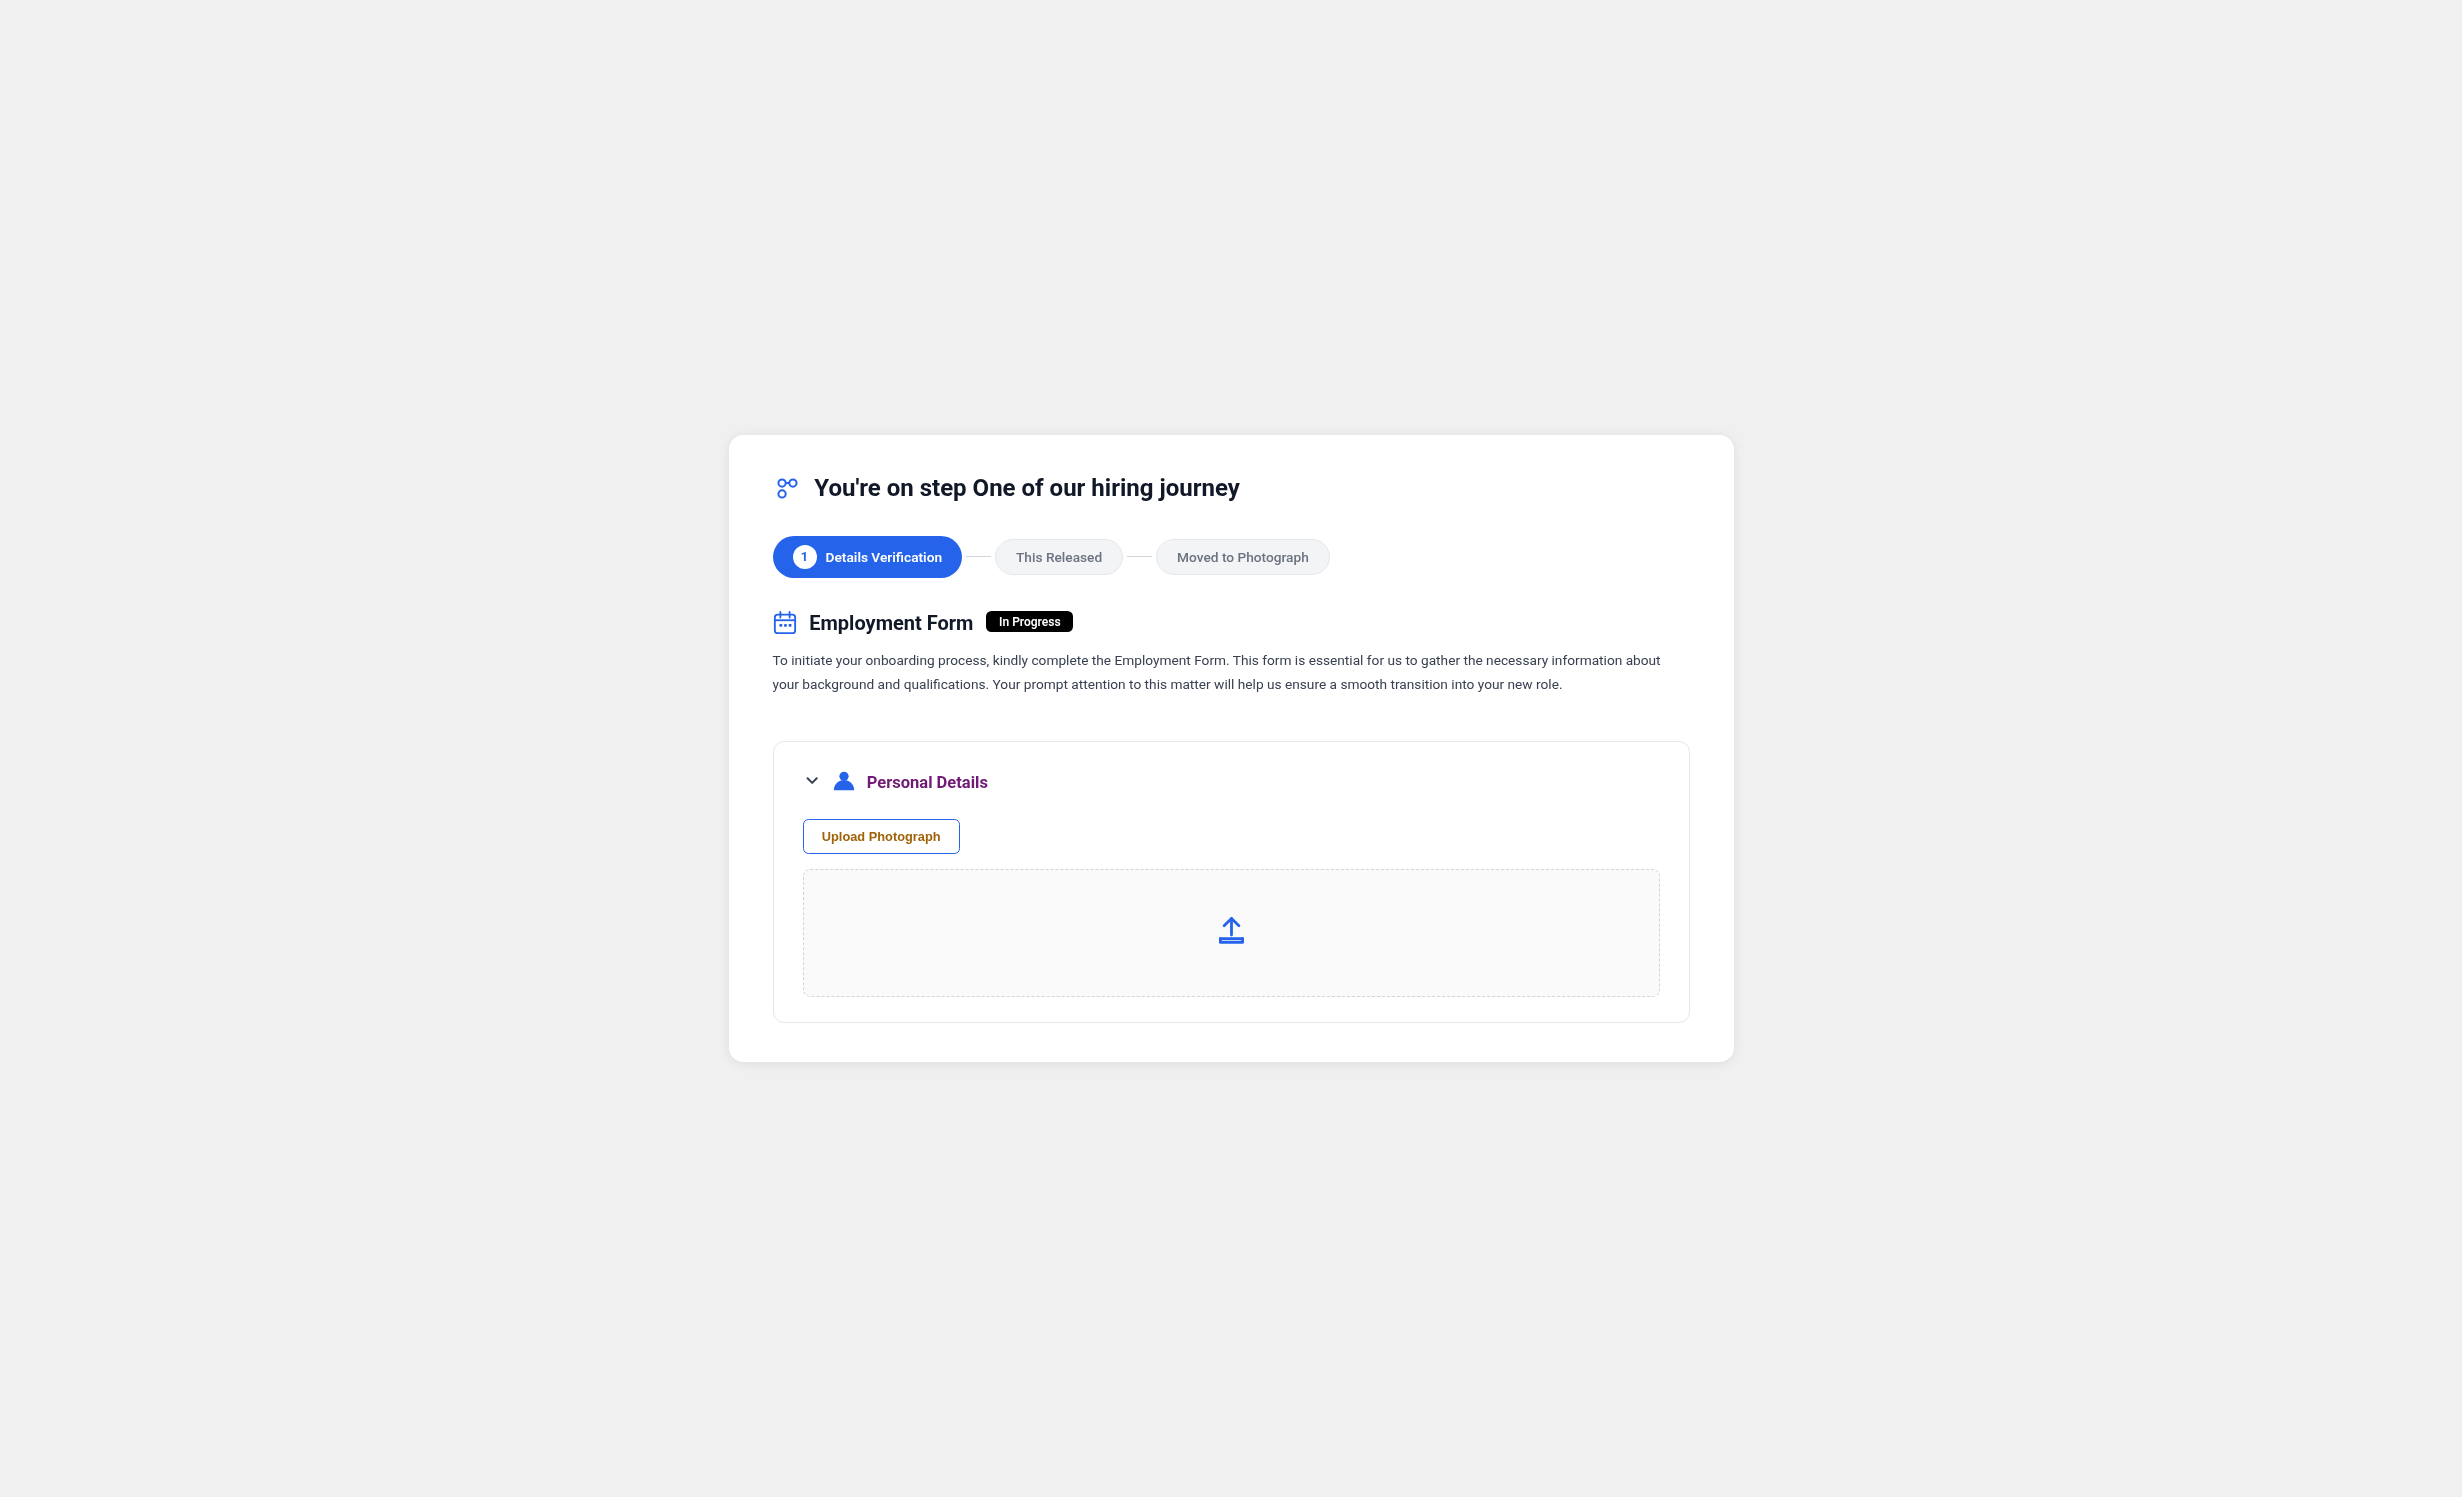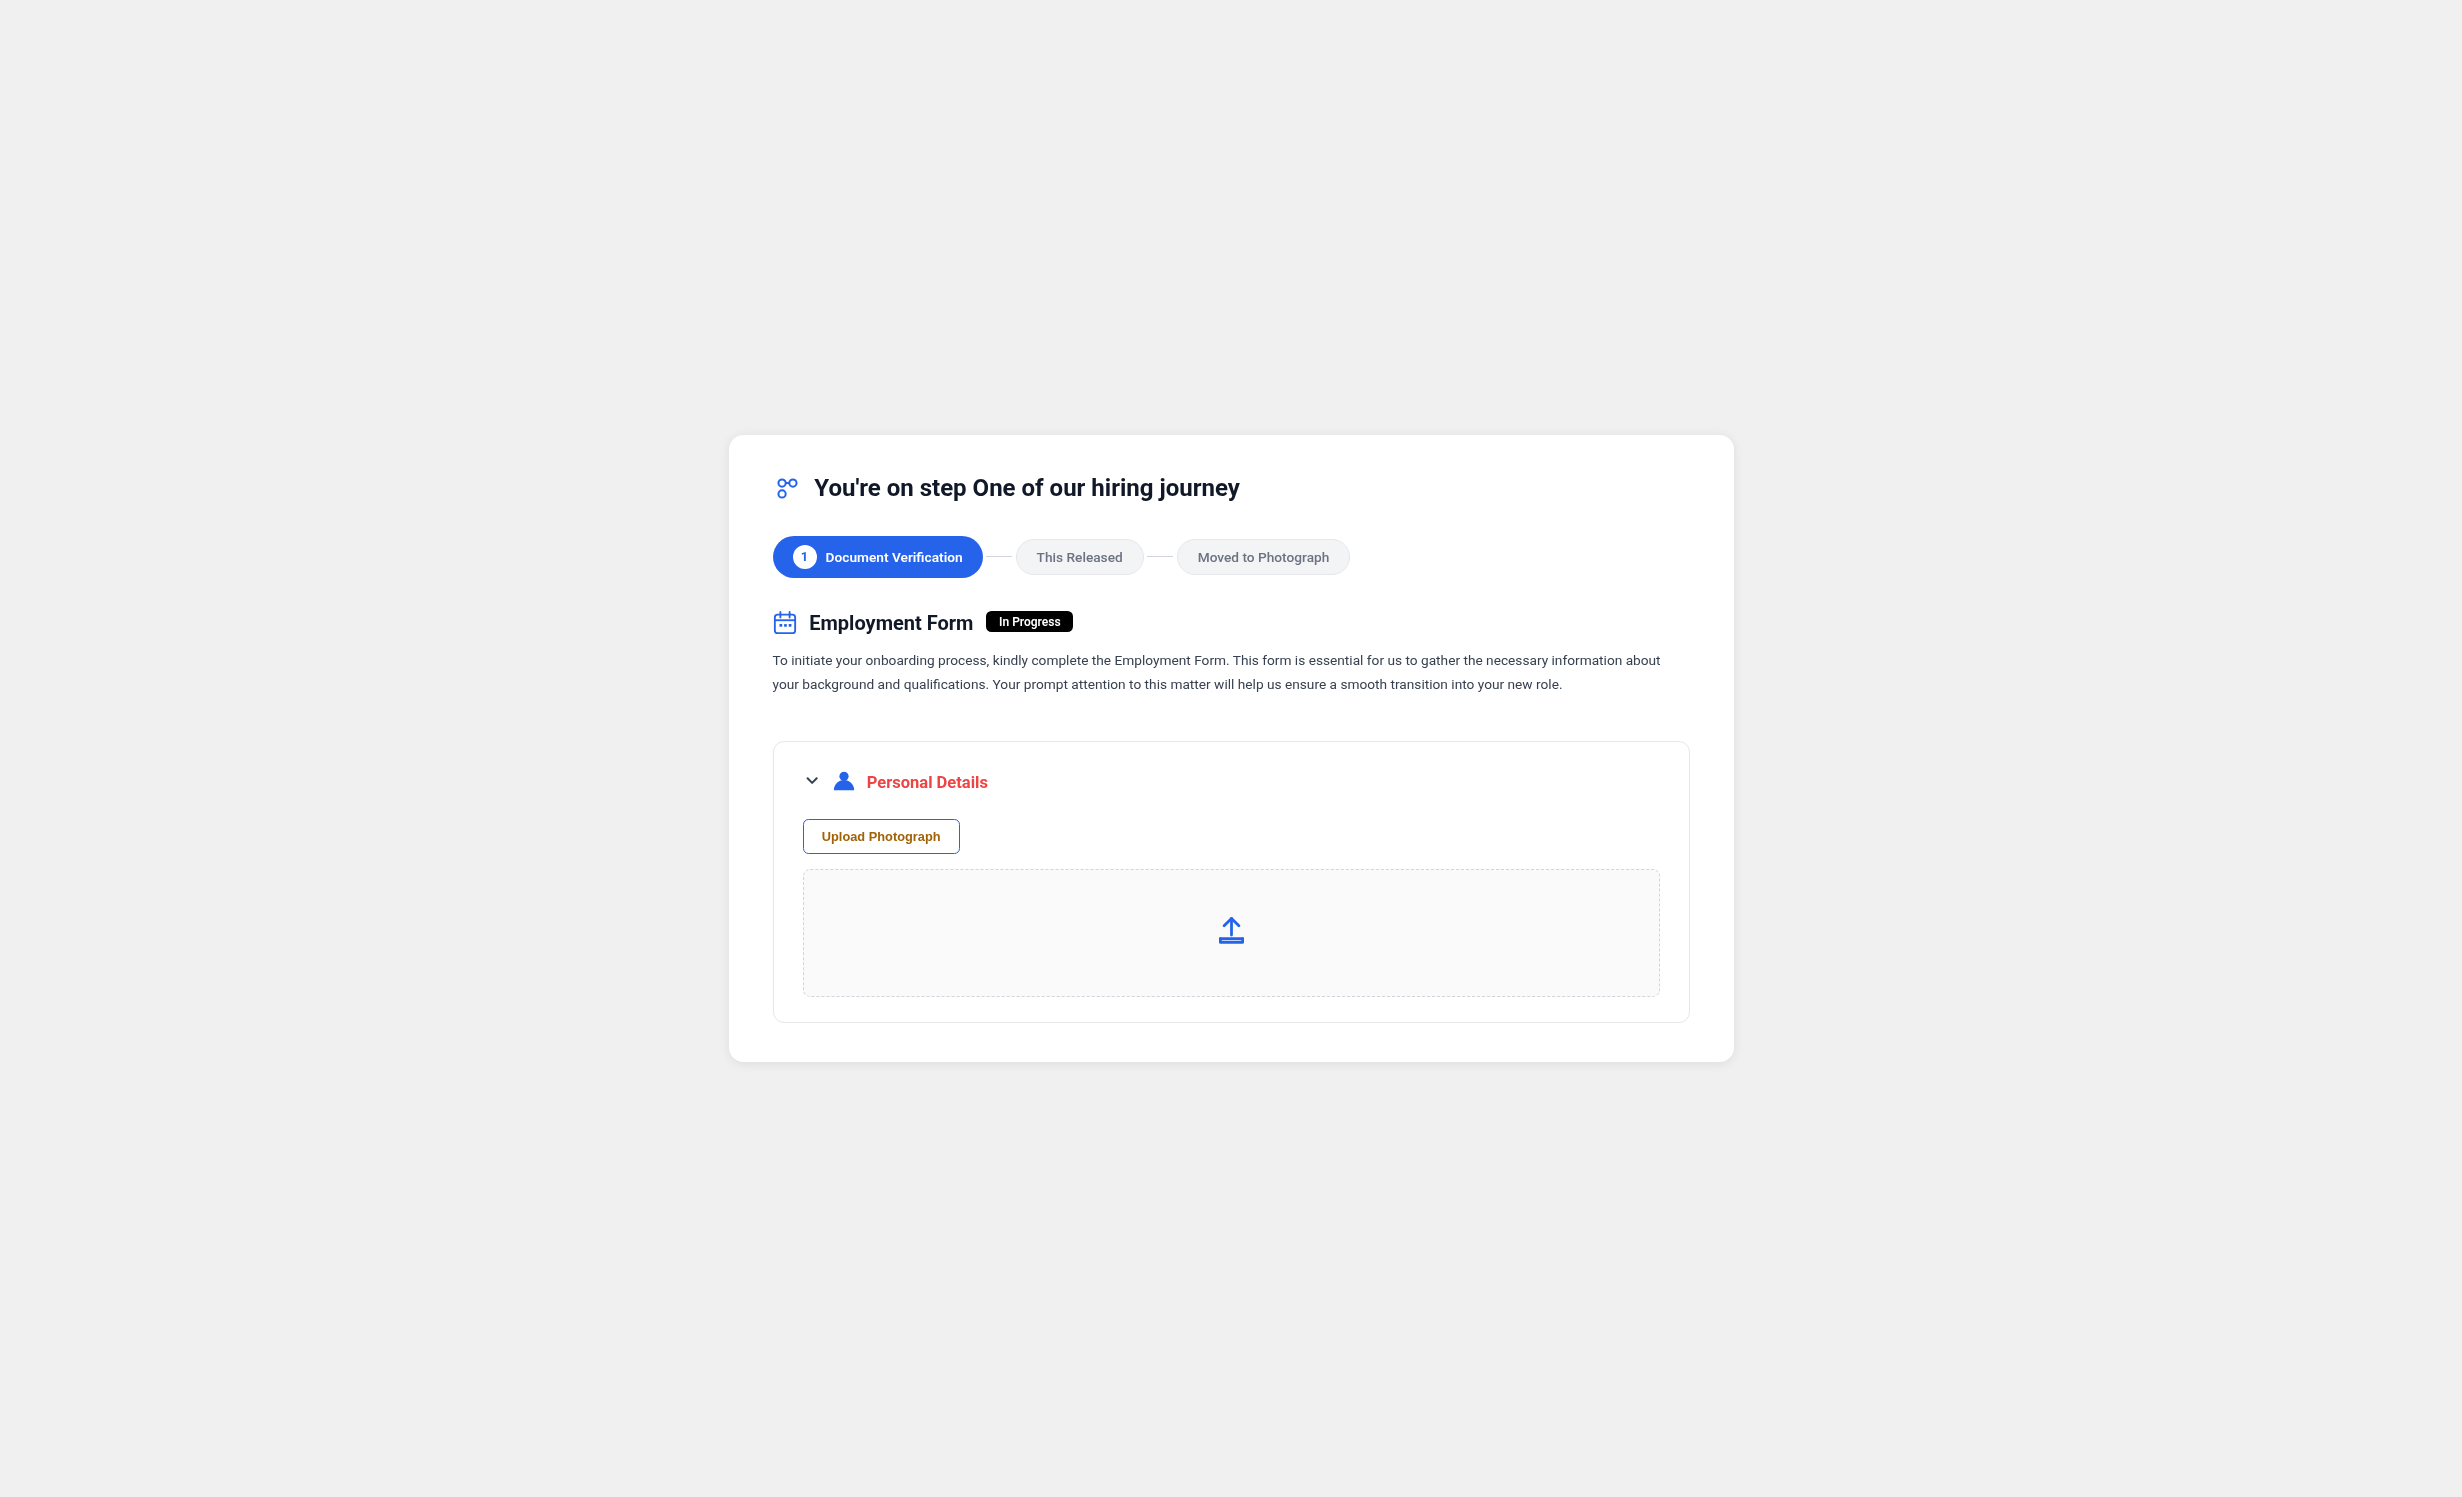--- a/index.html
+++ b/index.html
@@ -180,21 +180,21 @@
     }
 
     .person-icon {
       color: #2563eb;
       font-size: 22px;
     }
 
     .subsection-title {
       font-size: 16.5px;
       font-weight: 700;
-      color: #ef4444;
+      color: #701a75;
     }
 
     
     .upload-btn {
       border: 1.4px solid #2563eb;
       background: #ffffff;
       color: #a16207;
       border-radius: 5.5px;
       padding: 9.1px 18.3px;
       font-size: 12.8px;
@@ -240,21 +240,21 @@
         <circle cx="10" cy="22" r="4" stroke="#2563eb" stroke-width="2.2" fill="none"></circle>
       </svg>
     </div>
     <h1 class="page-title">You're on step One of our hiring journey</h1>
   </div>
 
   <div class="steps-row">
 
     <div class="step-pill active">
       <span class="step-number">1</span>
-      <span>Document Verification</span>
+      <span>Details Verification</span>
     </div>
 
     <div class="step-connector"></div>
 
     <div class="step-pill inactive">
       <span>This Released</span>
     </div>
 
     <div class="step-connector"></div>
 

